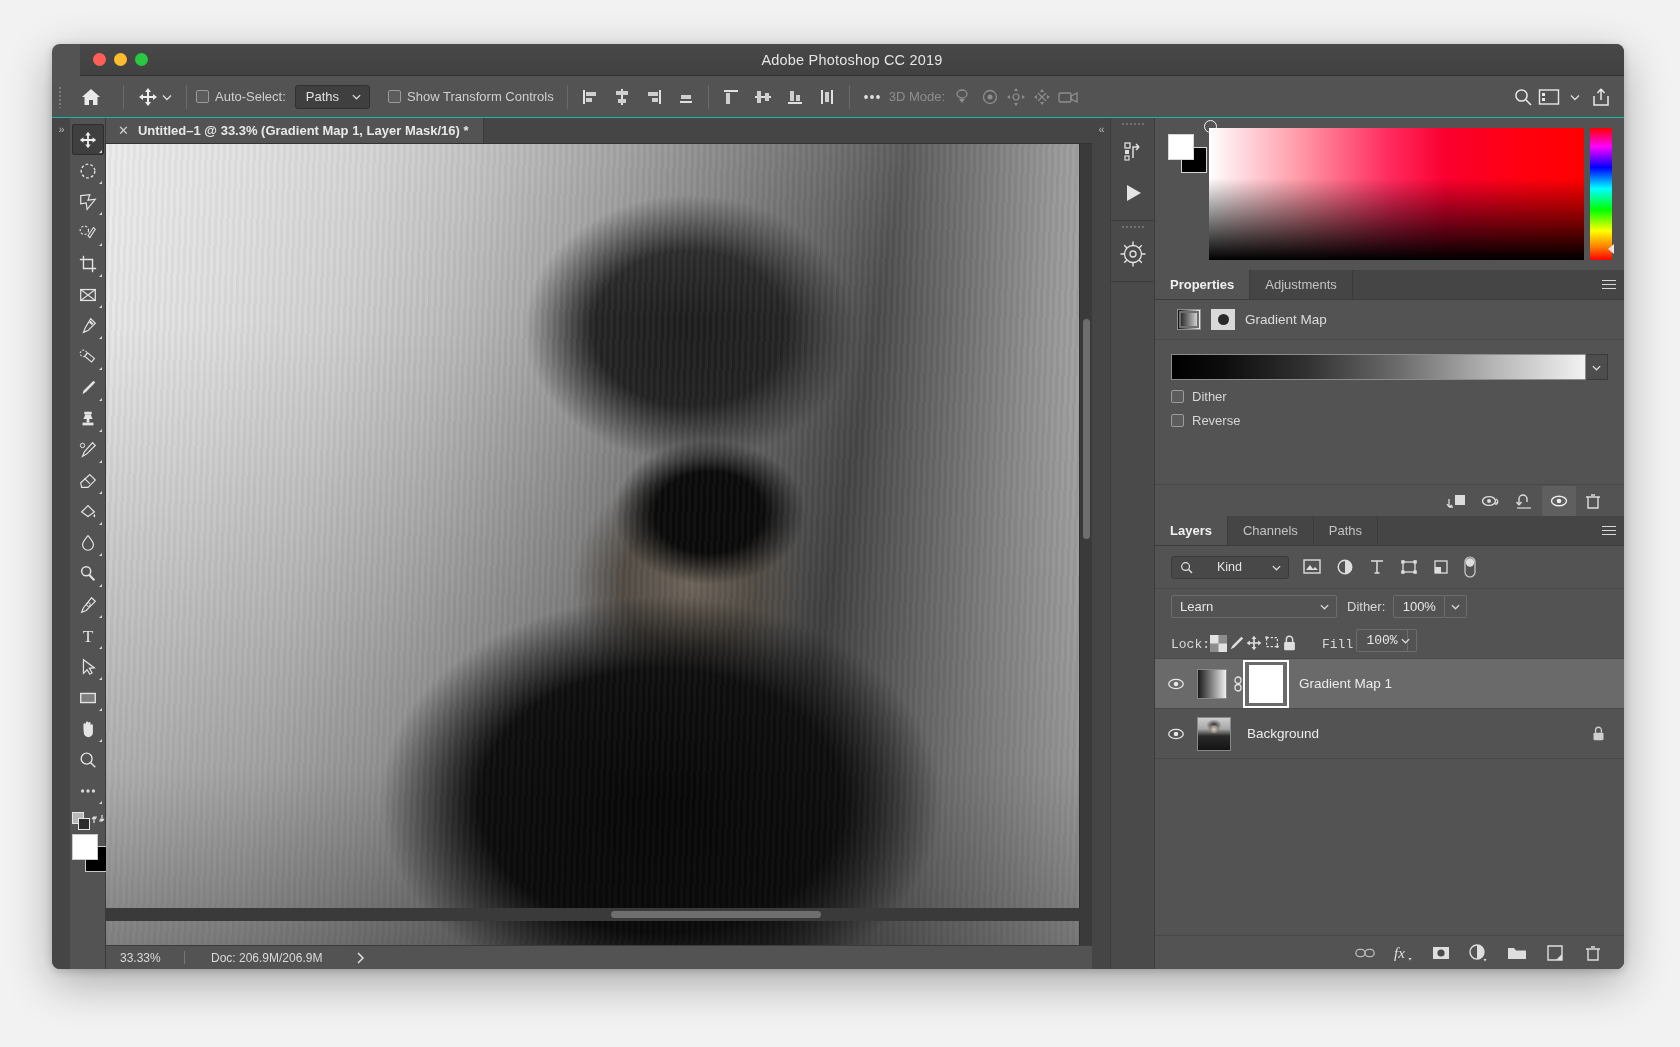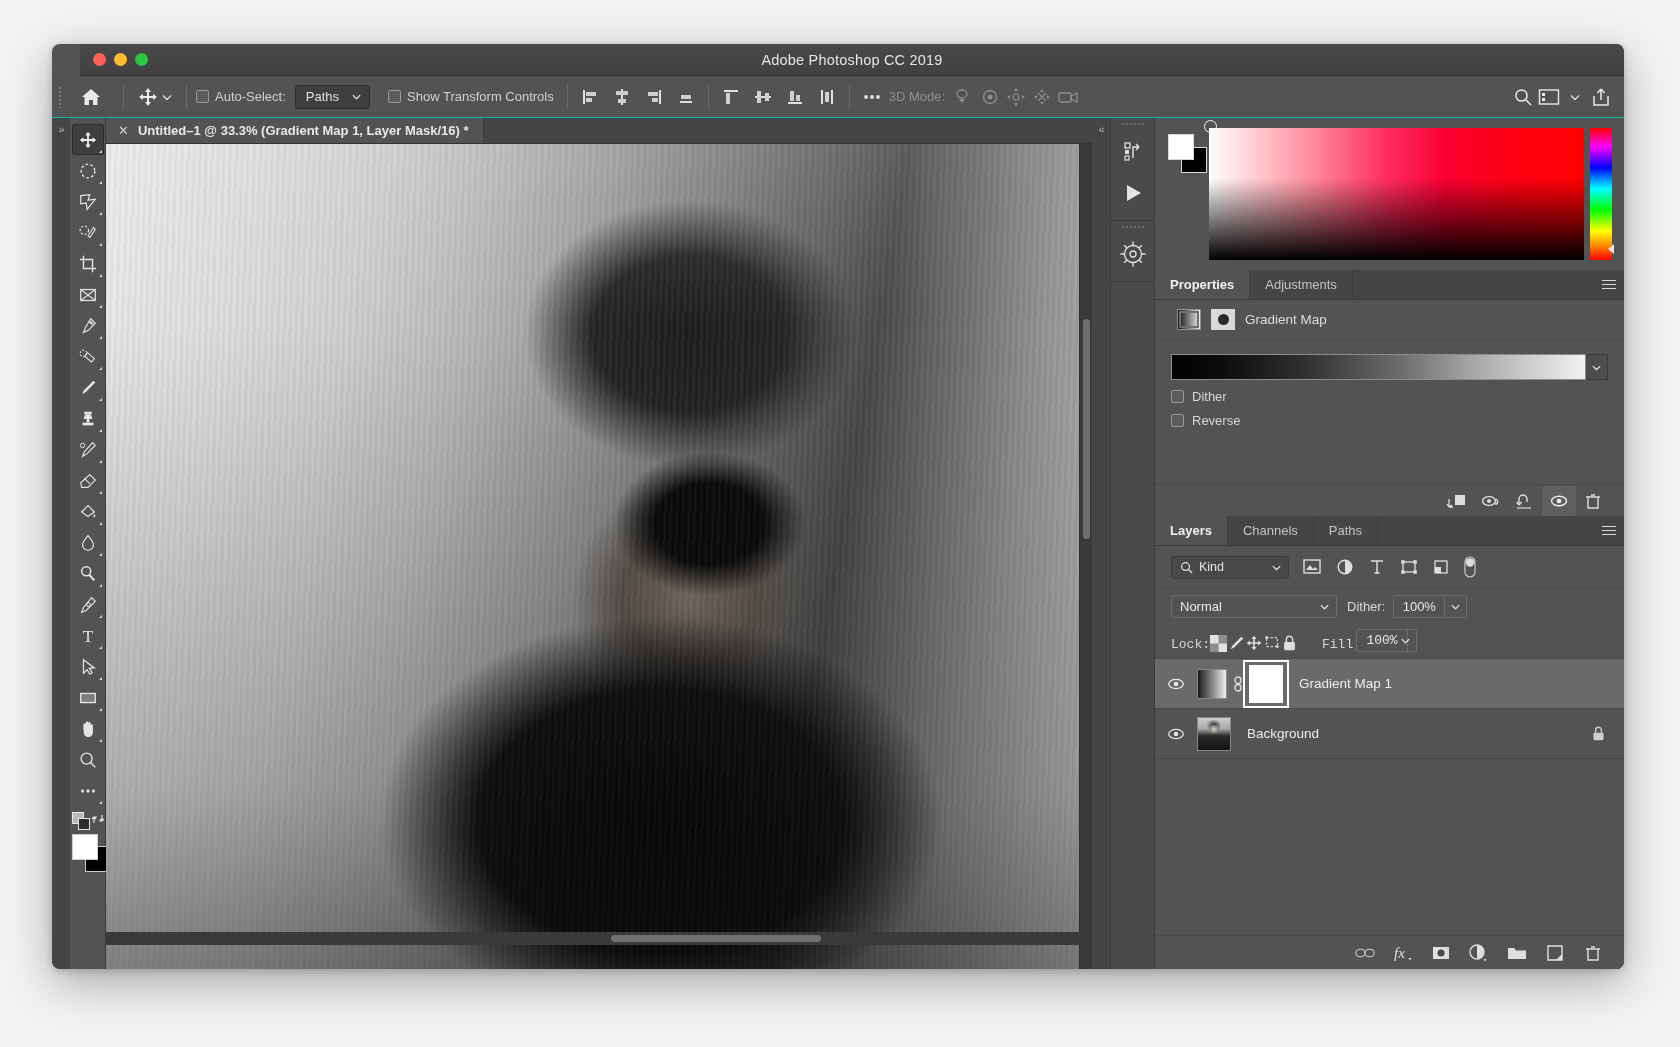--- a/index.html
+++ b/index.html
@@ -323,21 +323,21 @@
 
   
   #layerspanel { flex: 1; display: flex; flex-direction: column; min-height: 0; }
   .filter-row {
     display: flex; align-items: center; gap: 13px;
     padding: 8px 0 8px 16px; border-bottom: 1px solid #4a4a4a;
   }
   .kind-select {
     width: 118px; height: 23px; background: #484848;
     border: 1px solid #3a3a3a; border-radius: 3px;
-    display: flex; align-items: center; gap: 6px;
+    display: flex; align-items: center; gap: 24px;
     padding: 0 6px 0 8px; font-size: 12.5px; color: #e2e2e2;
   }
   .kind-select .kchev { margin-left: auto; }
   .blend-row {
     display: flex; align-items: center; gap: 0;
     padding: 6px 0 6px 16px; font-size: 13px; color: #d8d8d8;
   }
   .blend-select {
     width: 166px; height: 23px; background: #535353;
     border: 1px solid #6d6d6d; border-radius: 2px;
@@ -777,20 +777,30 @@
           <div id="photo"></div>
         </div>
         <div id="canvas-scroll-v">
           <div class="thumb"></div>
         </div>
         <div id="hscroll">
           <div class="thumb"></div>
         </div>
       </div>
 
+      <div id="statusbar">
+        <span class="st-zoom">33.33%</span>
+        <span class="st-sep"></span>
+        <span class="st-doc">Doc: 206.9M/206.9M</span>
+        <span class="st-arrow">
+          <svg width="12" height="14" viewBox="0 0 12 14">
+              <path d="M4 2 L9 7 L4 12" stroke="#e0e0e0" stroke-width="1.5" fill="none"></path>
+            </svg>
+        </span>
+      </div>
     </div>
 
     <div id="rightdock">
       <div id="railcol">
         <div class="chev2">«</div>
       </div>
 
       <div id="iconrail">
         <div class="rail-group">
           <div class="rail-grip">
@@ -993,21 +1003,21 @@
             <span>
               <svg width="14" height="26" viewBox="0 0 14 26">
                   <rect x="2" y="3" width="10" height="20" rx="5" stroke="#cfcfcf" stroke-width="1.2" fill="none"></rect>
                   <circle cx="7" cy="8.5" r="4.2" fill="#dedede"></circle>
                 </svg>
             </span>
           </div>
 
           <div class="blend-row">
             <span class="blend-select">
-              <span>Normal</span>
+              <span>Learn</span>
               <span class="kchev">
                 <svg width="11" height="11" viewBox="0 0 12 12">
                     <path d="M2 4.5 L6 8.5 L10 4.5" stroke="#dcdcdc" stroke-width="1.4" fill="none"></path>
                   </svg>
               </span>
             </span>
             <span style="margin:0 8px 0 10px">Dither:</span>
             <span class="num-field">100%</span>
             <span class="num-chev">
               <svg width="11" height="11" viewBox="0 0 12 12">

